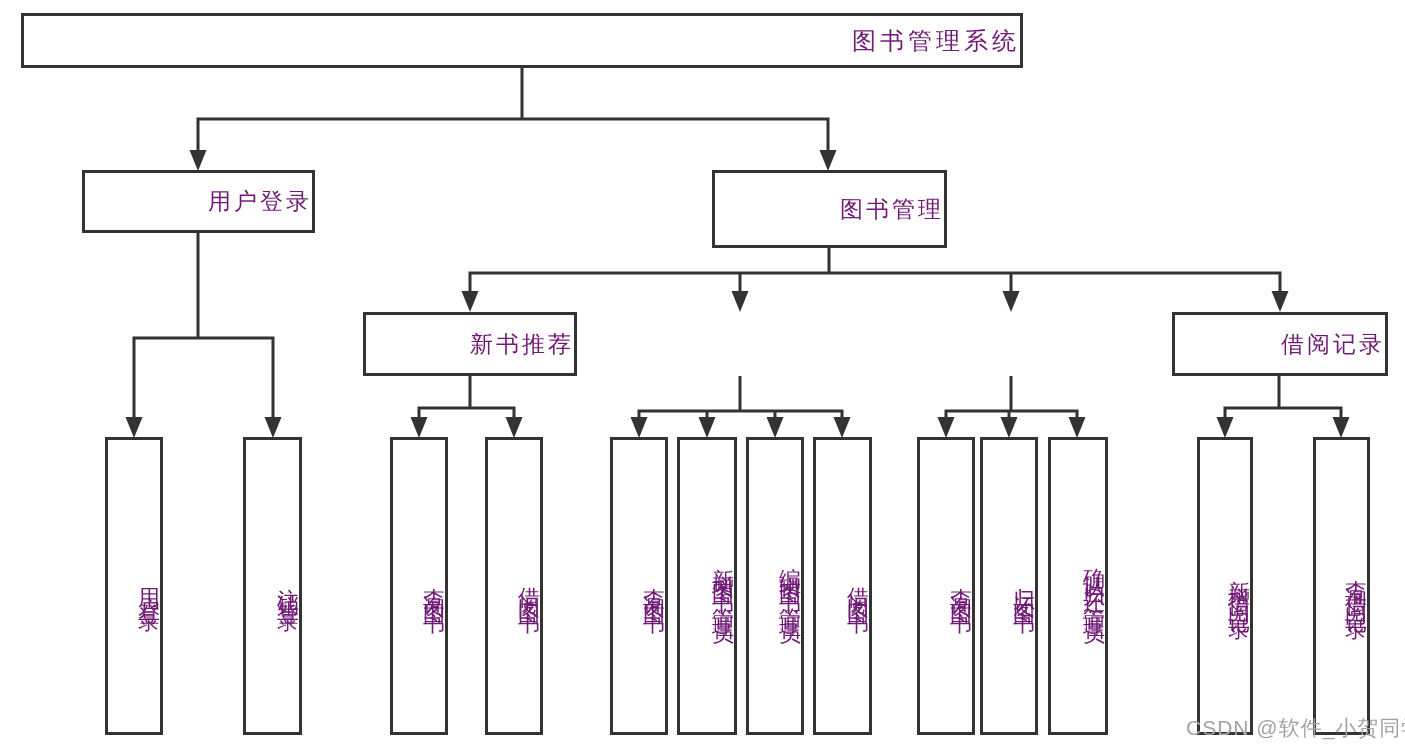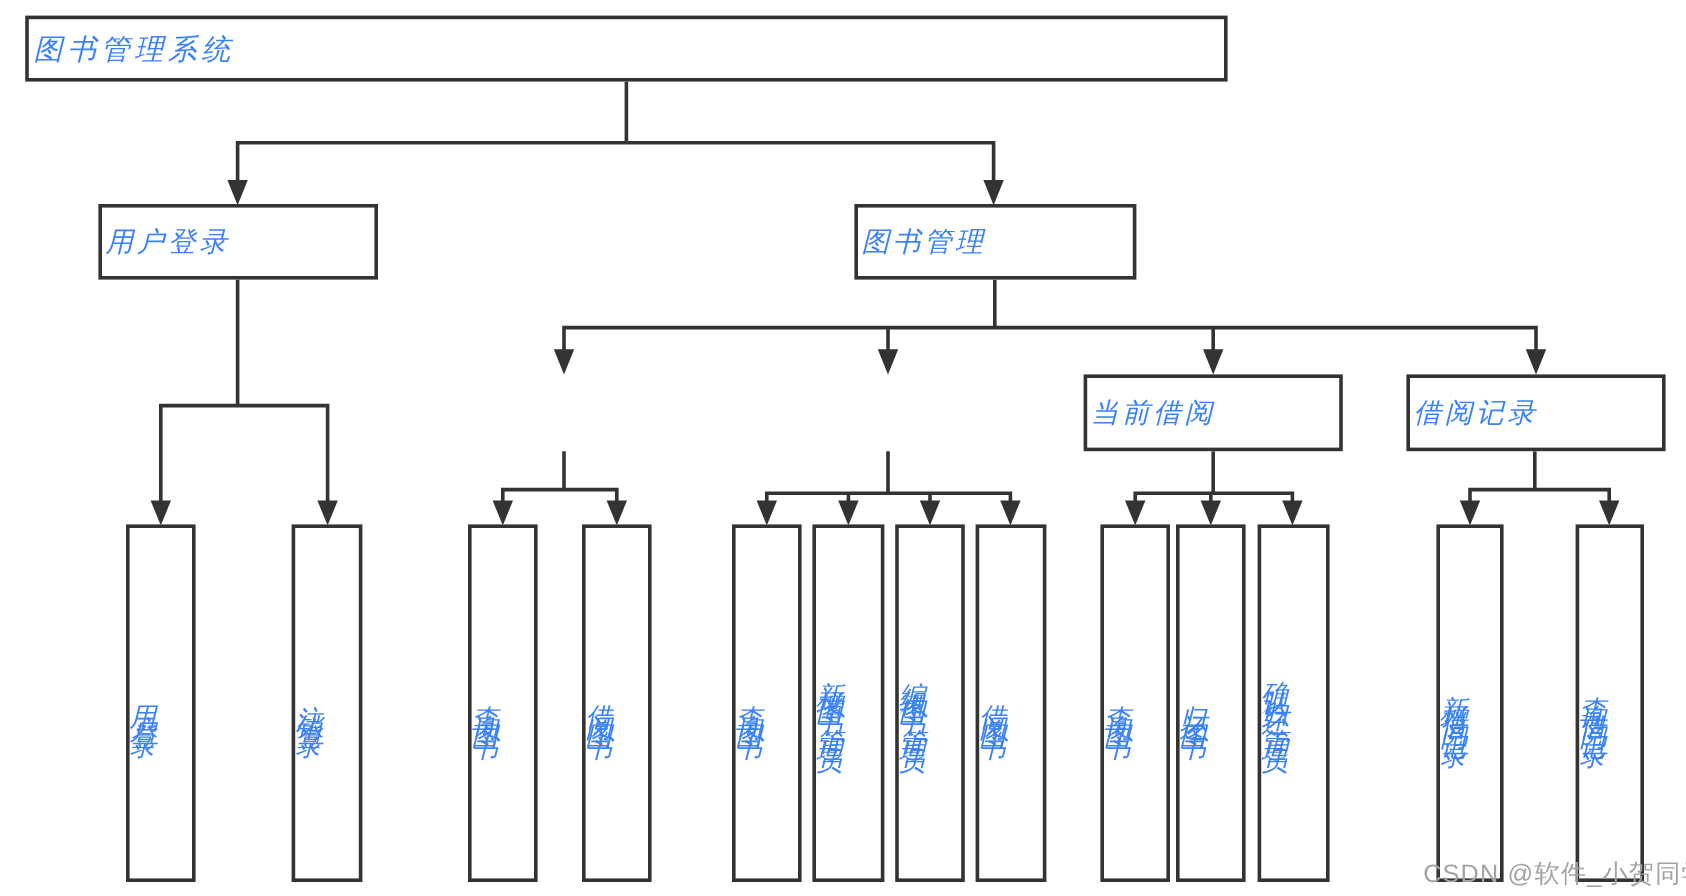--- a/index.html
+++ b/index.html
@@ -22,23 +22,22 @@
     width: 1405px;
     height: 747px;
   }
   .node {
     position: absolute;
     box-sizing: border-box;
     background: #ffffff;
     border: 3px solid #333333;
     display: flex;
     align-items: center;
-    justify-content: flex-start;
-    color: #3b82f6;
-    font-style: italic;
+    justify-content: flex-end;
+    color: #701a75;
   }
   .h-label {
     font-size: 23px;
     letter-spacing: 3px;
     white-space: nowrap;
     text-indent: 3px;
   }
   .root-label {
     font-size: 24px;
     letter-spacing: 4px;
@@ -104,26 +103,26 @@
     </g>
   </svg>
 
   <div class="node" style="left:21px; top:13px; width:1002px; height:55px;">
     <span class="h-label root-label">图书管理系统</span>
   </div>
 
   <div class="node" style="left:82px; top:170px; width:233px; height:63px;">
     <span class="h-label">用户登录</span>
   </div>
-  <div class="node" style="left:712px; top:170px; width:235px; height:63px;">
+  <div class="node" style="left:712px; top:170px; width:235px; height:78px;">
     <span class="h-label">图书管理</span>
   </div>
 
-  <div class="node" style="left:903px; top:312px; width:216px; height:64px;">
-    <span class="h-label">当前借阅</span>
+  <div class="node" style="left:363px; top:312px; width:214px; height:64px;">
+    <span class="h-label">新书推荐</span>
   </div>
   <div class="node" style="left:1172px; top:312px; width:216px; height:64px;">
     <span class="h-label">借阅记录</span>
   </div>
 
   <div class="node leaf" style="left:105px; width:58px;">
     <span class="v-label">用户登录</span>
   </div>
   <div class="node leaf" style="left:243px; width:59px;">
     <span class="v-label">注销登录</span>

